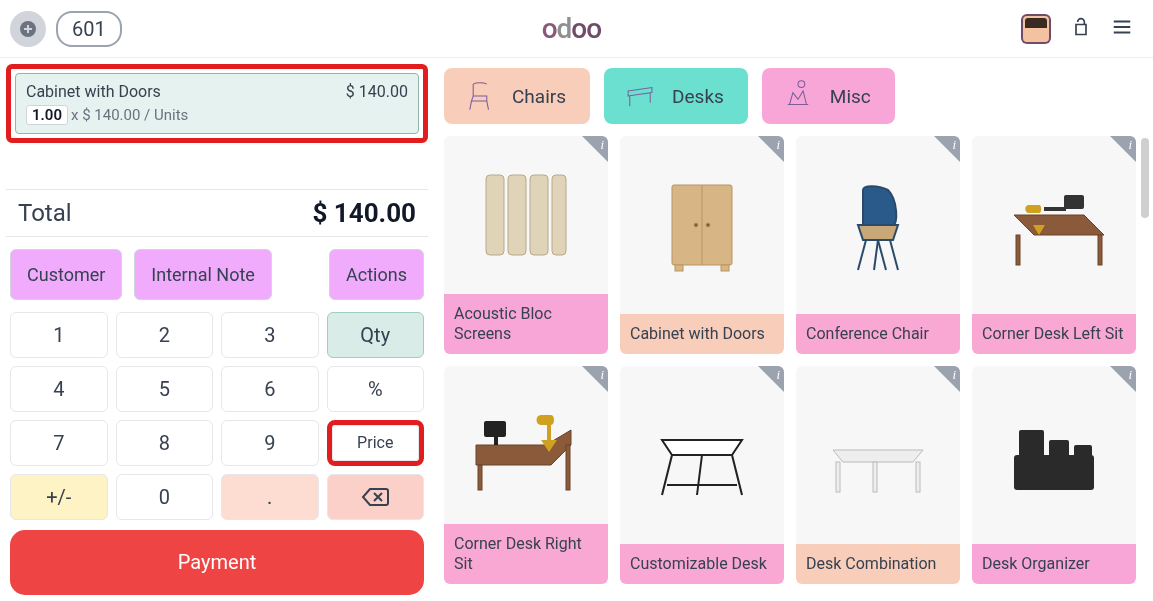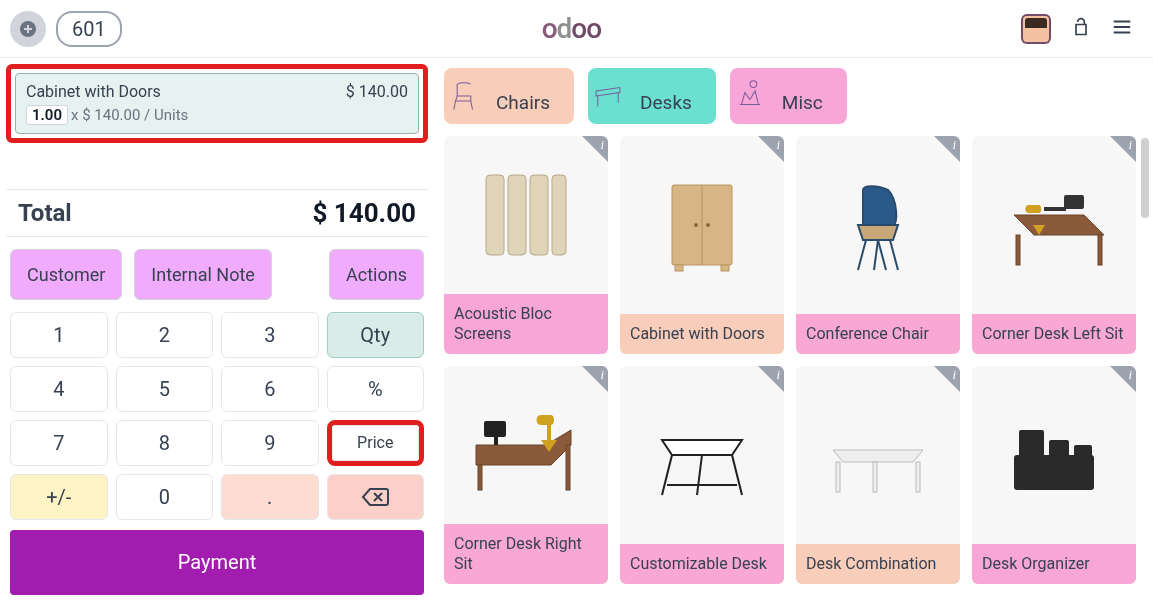--- a/index.html
+++ b/index.html
@@ -32,42 +32,42 @@
   
   .order-card-hl { border: 5px solid #e11d1d; border-radius: 6px; padding: 4px; margin-bottom: 6px; }
   .order-card { background:#e6f2ef; border:1px solid #94b5ad; border-radius:4px; padding:8px 10px; }
   .order-card-row1 { display:flex; justify-content:space-between; font-size:16px; color:#374151; }
   .order-card-row2 { display:flex; align-items:center; gap:3px; margin-top:4px; font-size:15px; color:#6b7280; }
   .qty-chip { background:#fff; border:1px solid #d1d5db; border-radius:3px; padding:0 5px; font-weight:600; color:#111827; }
 
   .spacer-gap { height: 40px; }
 
   .total-row { display:flex; justify-content:space-between; align-items:center; padding: 8px 12px; border-top:1px solid #e5e7eb; border-bottom:1px solid #e5e7eb; }
-  .total-label { font-size:24px; font-weight:700; color:#374151; }
+  .total-label { font-size:24px; font-weight:400; color:#374151; }
   .total-value { font-size:26px; font-weight:700; color:#111827; }
 
   .action-row { display:flex; gap:12px; padding:12px 4px; }
   .action-btn { border:1px solid #d1d5db; border-radius:6px; padding:14px 16px; font-size:18px; color:#374151; background:#f0abfc; cursor:pointer; }
   .action-btn.actions { margin-left:auto; }
 
   .keypad { display:grid; grid-template-columns: repeat(3, 1fr) 1fr; grid-auto-rows: 46px; gap:8px; padding:0 4px; }
   .key { border:1px solid #e5e7eb; border-radius:6px; display:flex; align-items:center; justify-content:center; font-size:20px; color:#374151; background:#fff; cursor:pointer; }
   .key.qty { background:#d9ece7; border-color:#9fcfc2; }
   .key.pm { background:#fdf3c4; }
   .key.dot { background:#fddcd2; }
   .key.del { background:#fbd0c8; }
   .key.del svg { stroke:#374151; fill:none; stroke-width:2; }
   .price-hl { border:5px solid #e11d1d; border-radius:8px; padding:0; display:flex; align-items:flex-start; justify-content:center; }
   .price-inner { width:100%; height:100%; display:flex; align-items:center; justify-content:center; border:1px solid #e5e7eb; border-radius:4px; }
 
-  .payment-btn { margin:10px 4px 0 4px; background:#a21caf; color:#fff; font-size:20px; border:none; border-radius:4px; height:66px; cursor:pointer; display:flex; align-items:center; justify-content:center; }
+  .payment-btn { margin:10px 4px 0 4px; background:#ef4444; color:#fff; font-size:20px; border:none; border-radius:15px; height:66px; cursor:pointer; display:flex; align-items:center; justify-content:center; }
 
   
   .cats { display:flex; gap:14px; margin-bottom:12px; }
-  .cat { display:flex; align-items:flex-end; gap:12px; border-radius:8px; padding:10px 24px 10px 0; font-size:19px; color:#374151; cursor:pointer; }
+  .cat { display:flex; align-items:center; gap:12px; border-radius:8px; padding:10px 24px 10px 16px; font-size:19px; color:#374151; cursor:pointer; }
   .cat.chairs { background:#f8cdb9; }
   .cat.desks  { background:#6ce0d0; }
   .cat.misc   { background:#f7a6d7; }
   .cat .cat-ico { width:40px; height:36px; display:flex; align-items:center; justify-content:center; }
   .cat .cat-ico svg { stroke:#7a5c9c; fill:none; stroke-width:1.2; }
 
   
   .grid { display:grid; grid-template-columns: repeat(4, 164px); gap:12px; }
   .prod { border-radius:6px; overflow:hidden; cursor:pointer; display:flex; flex-direction:column; position:relative; height:218px; }
   .prod-img { flex:1; background:#f7f7f7; display:flex; align-items:center; justify-content:center; position:relative; }

